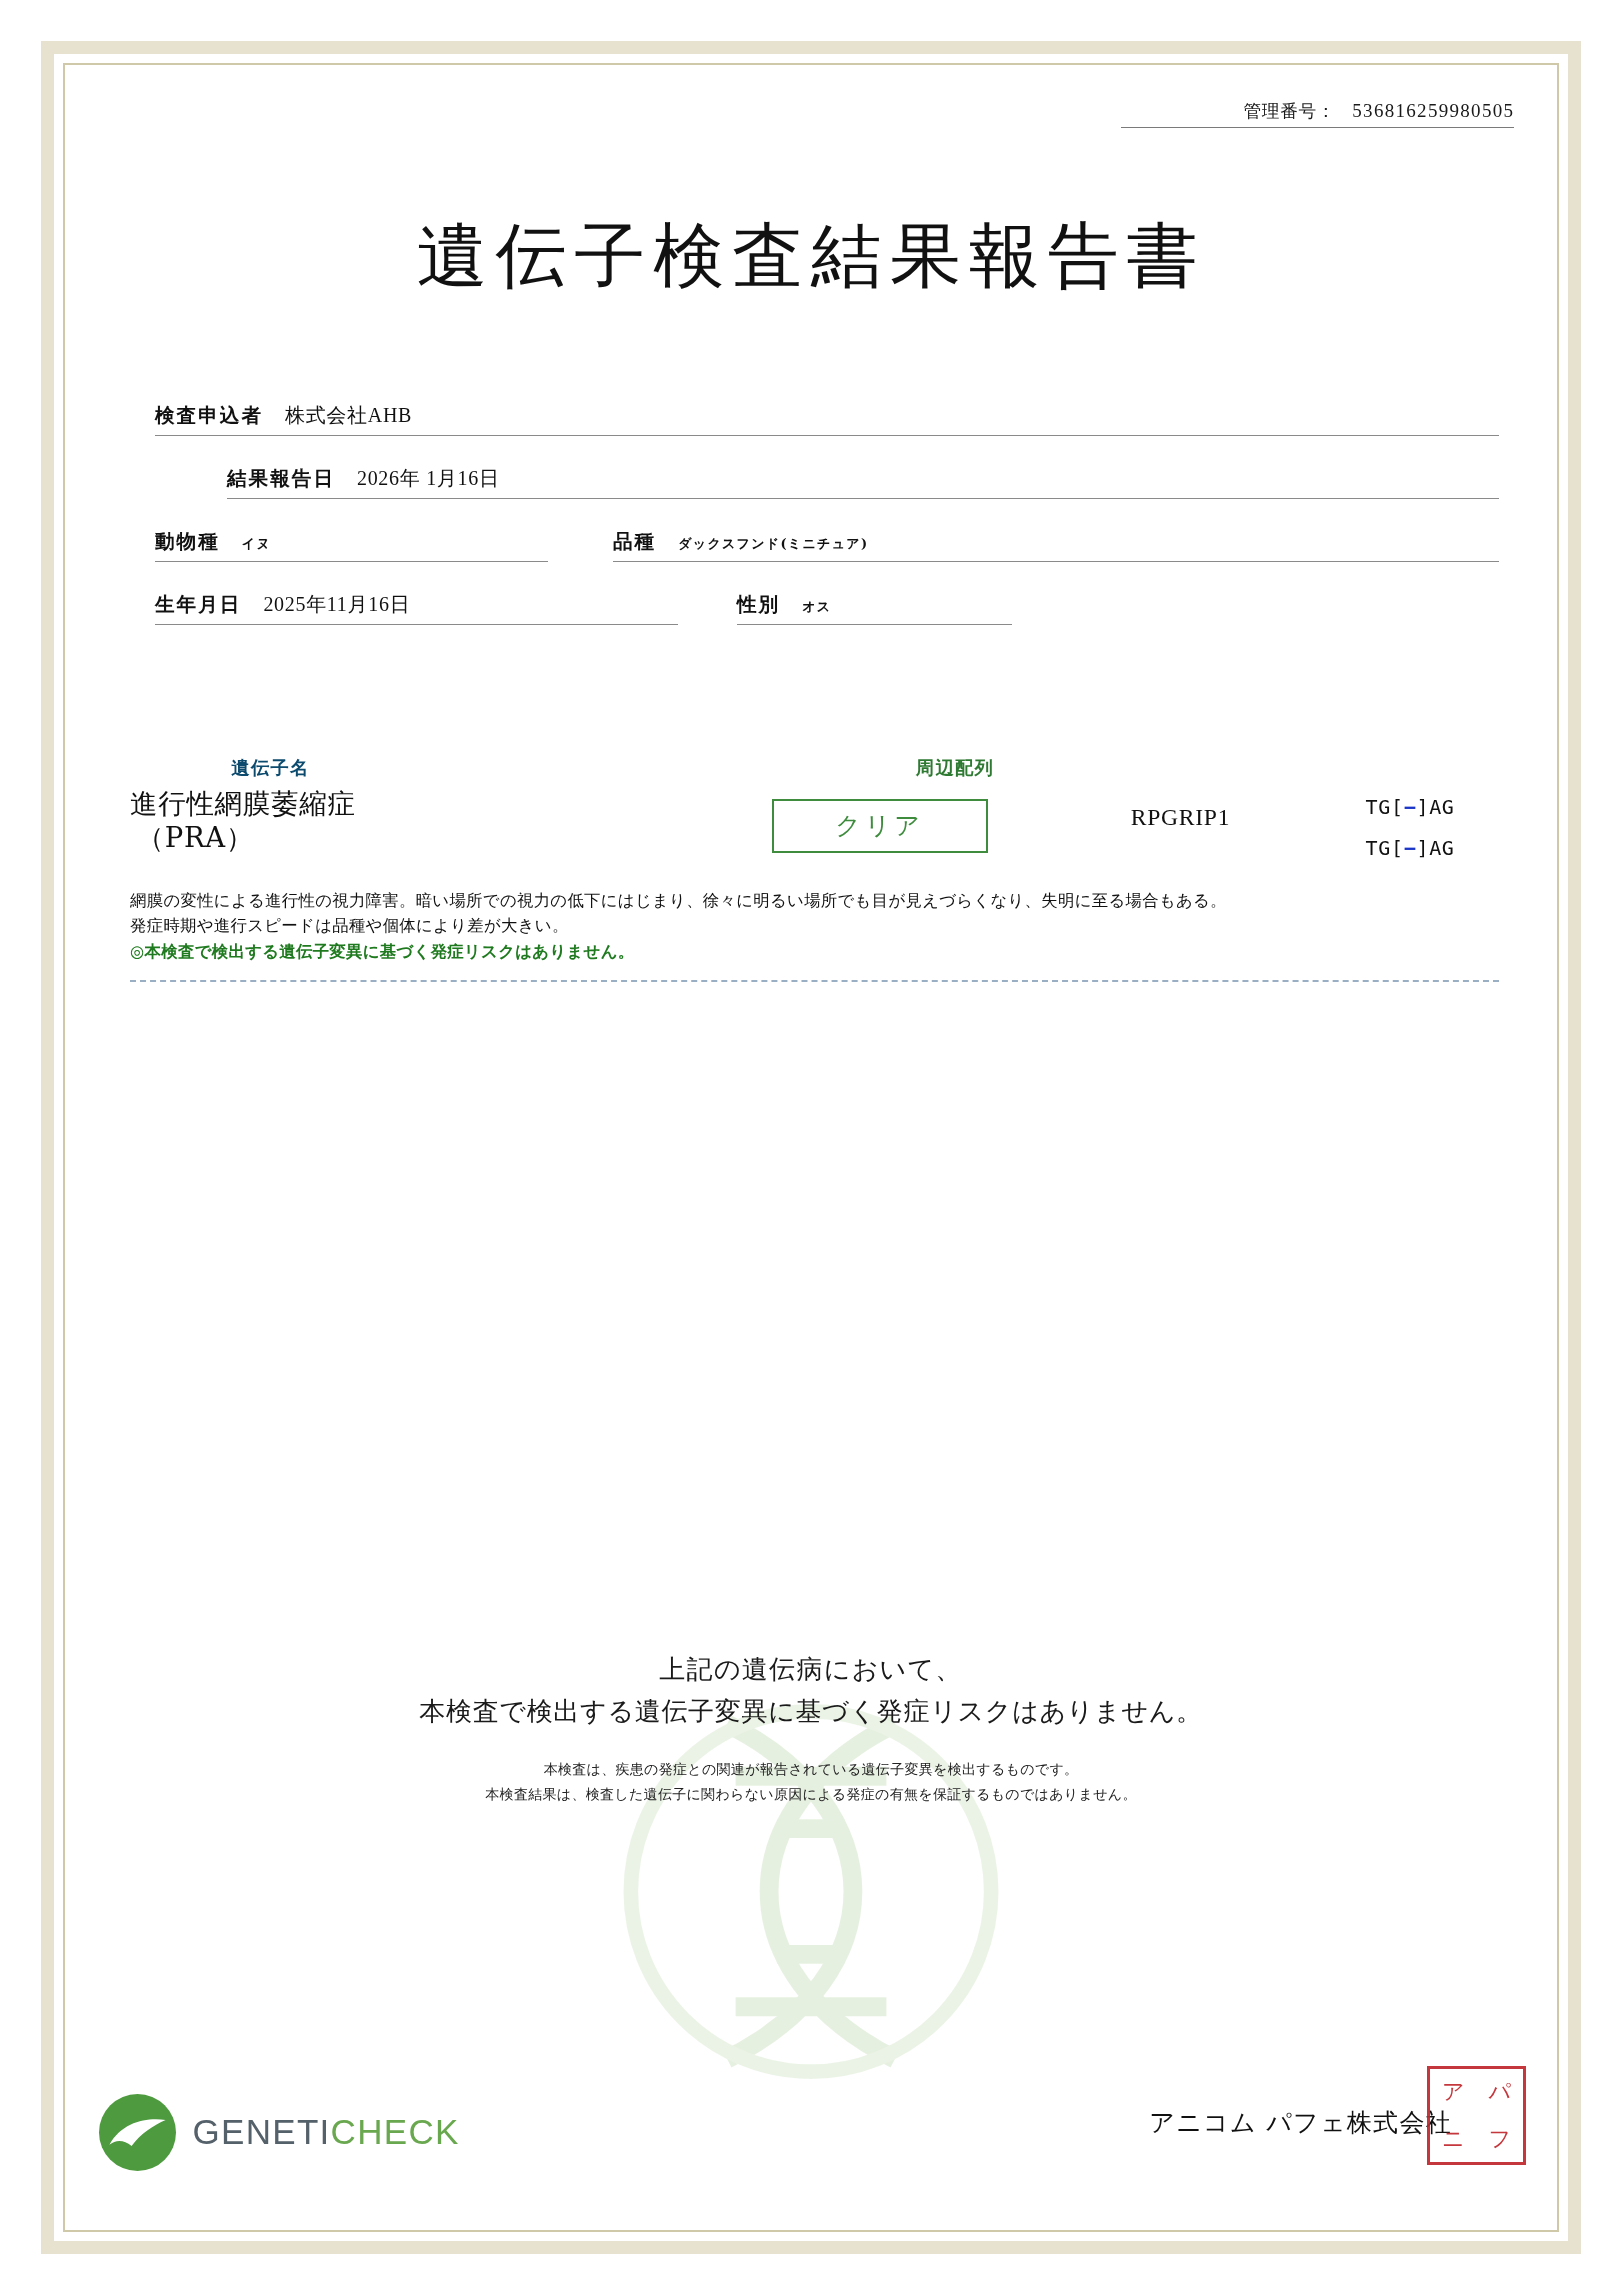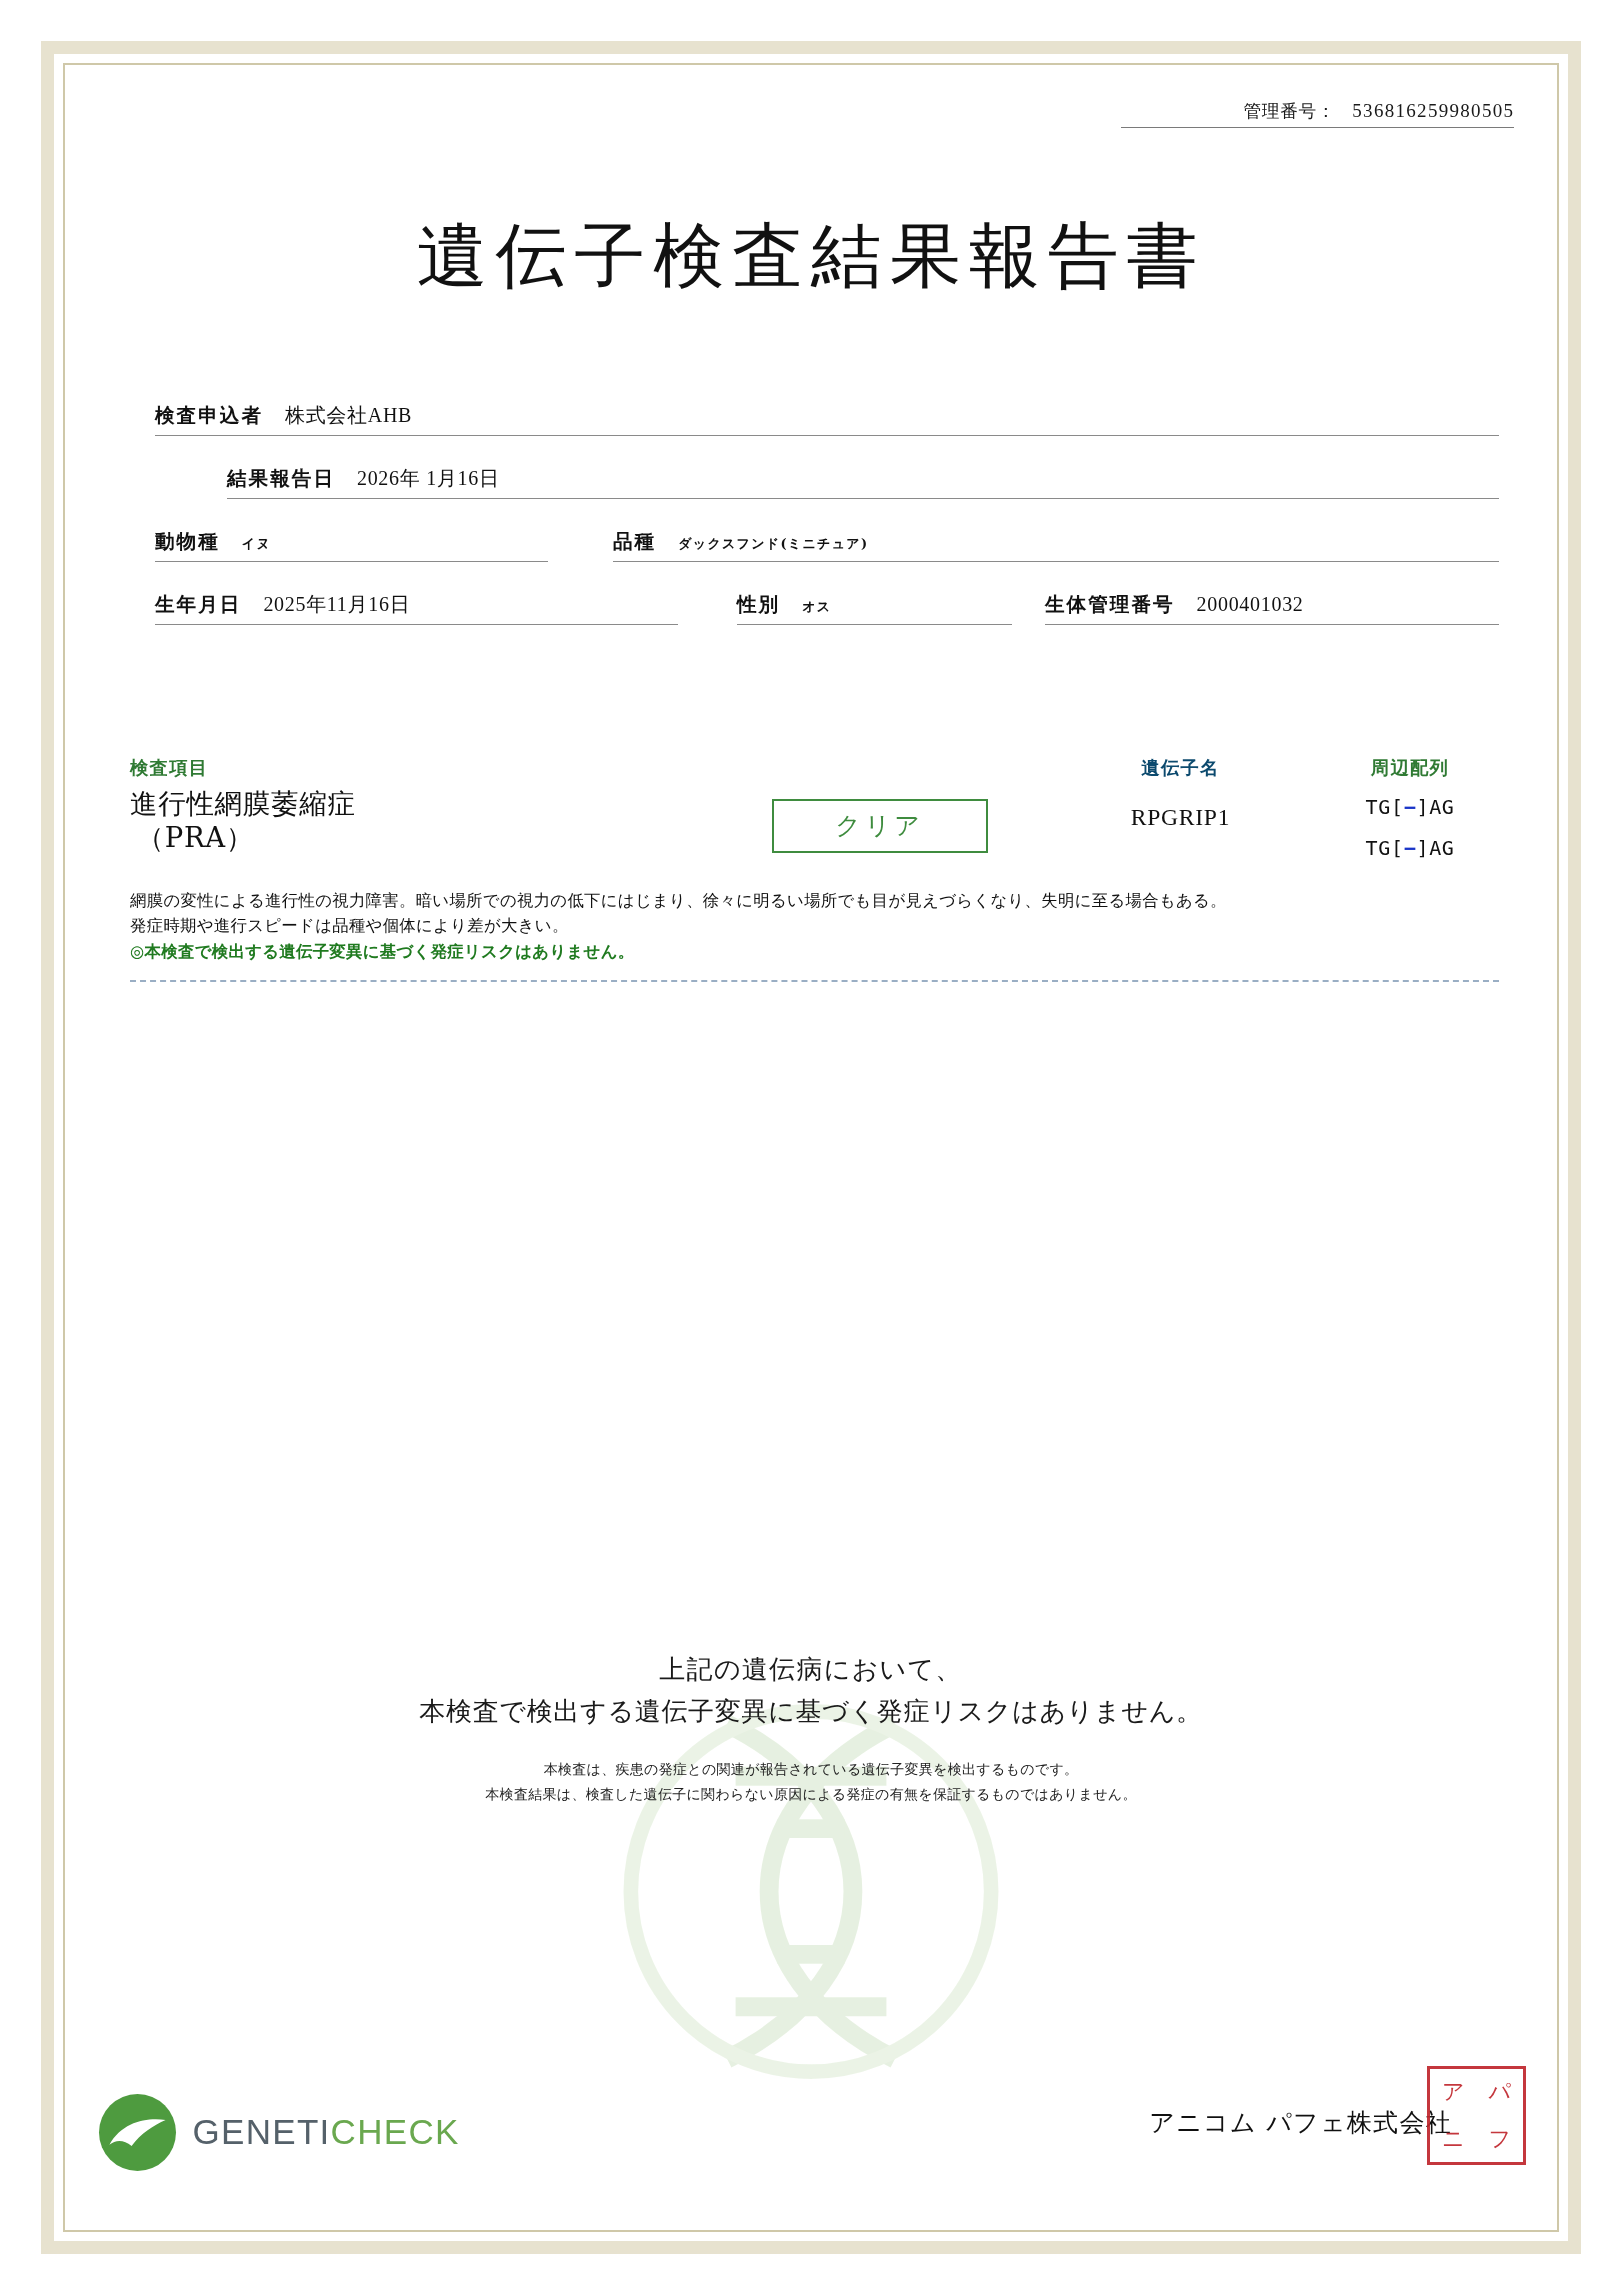--- a/index.html
+++ b/index.html
@@ -388,31 +388,26 @@
 
       <div class="meta-row">
         <div class="field f-birth">
           <span class="lbl">生年月日</span>
           <span class="val">2025年11月16日</span>
         </div>
         <div class="field f-sex">
           <span class="lbl">性別</span>
           <span class="val jp">オス</span>
         </div>
-        <div class="field f-mgmt">
-          <span class="lbl">生体管理番号</span>
-          <span class="val">2000401032</span>
-        </div>
       </div>
 
     </div>
 
     <div class="test-section">
       <div class="test-head">
-        <div class="th-item">検査項目</div>
         <div class="th-gene">遺伝子名</div>
         <div class="th-seq">周辺配列</div>
       </div>
 
       <div class="test-body">
         <div class="tb-item">
           <span>進行性網膜萎縮症</span>
           <span class="sub">（PRA）</span>
         </div>
         <div class="tb-result">

